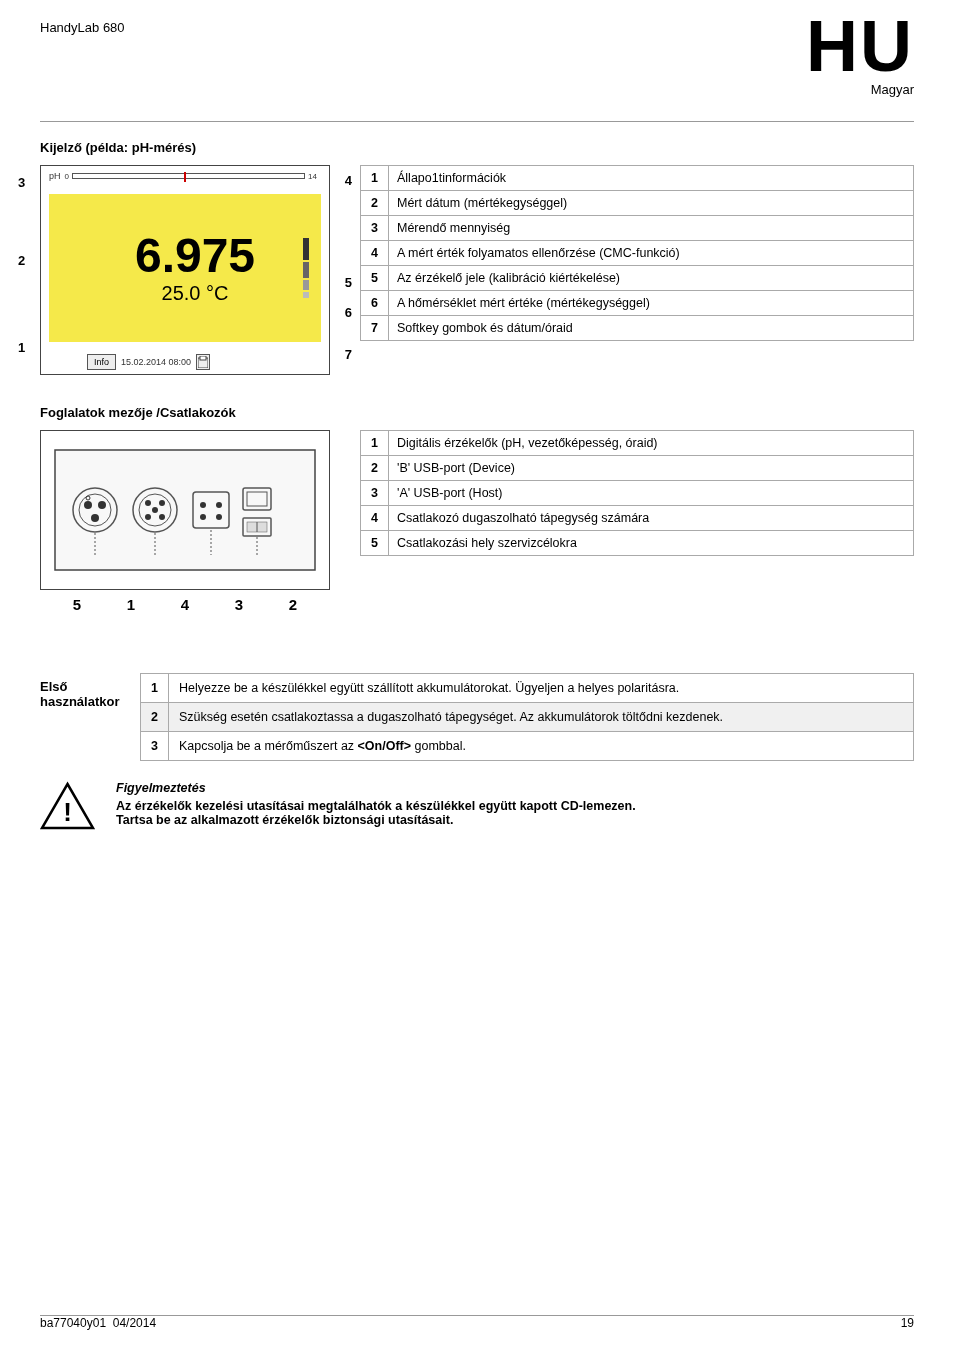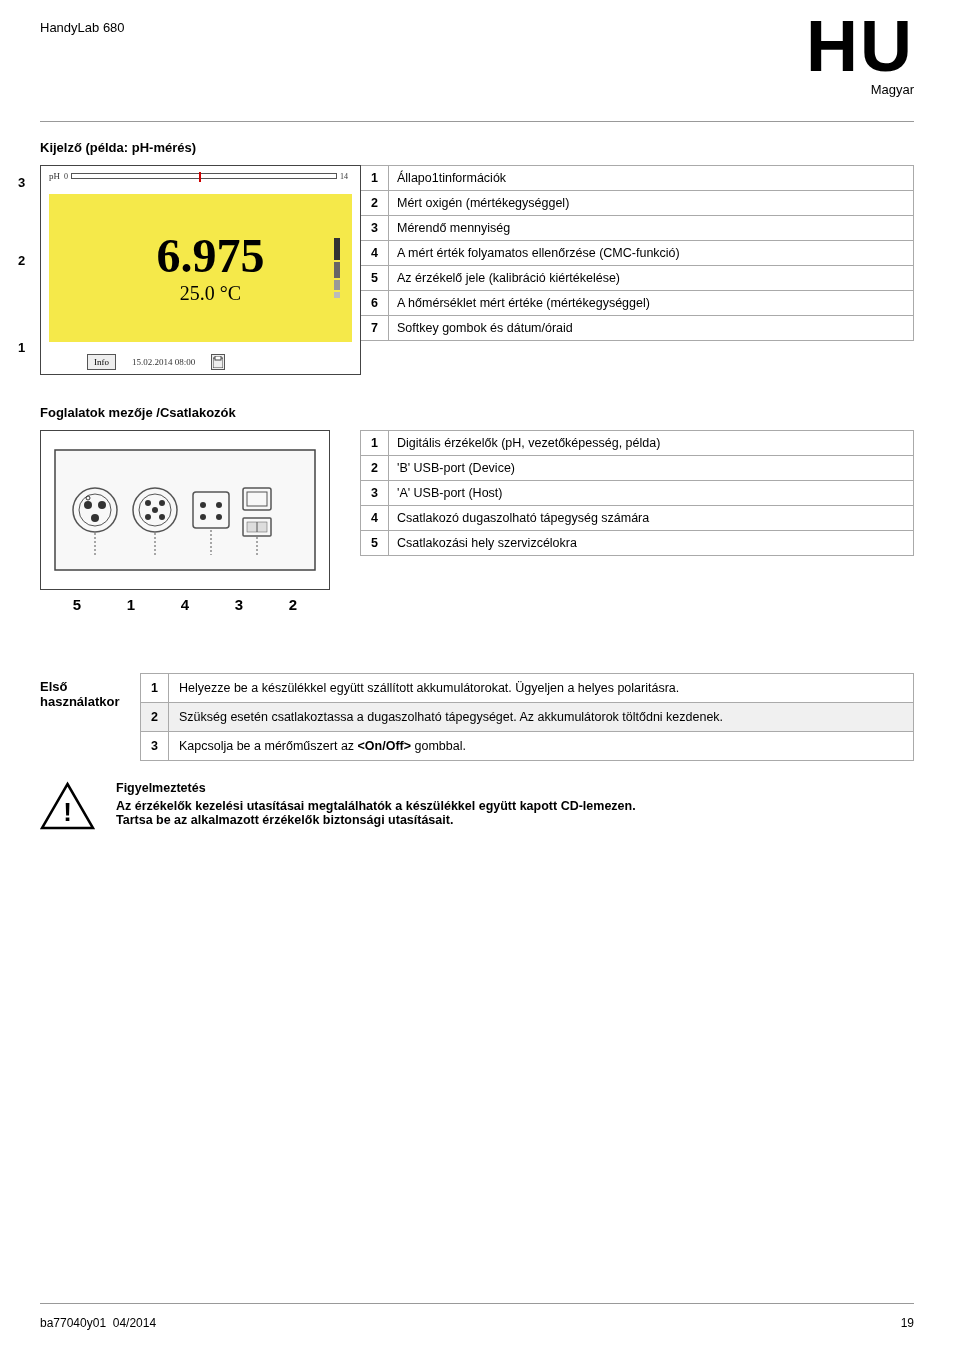--- a/index.html
+++ b/index.html
@@ -48,23 +48,22 @@
       margin-bottom: 30px;
     }
     .display-diagram {
       width: 300px;
       flex-shrink: 0;
     }
     .display-screen {
       border: 1.5px solid #444;
       background: #fff;
       position: relative;
-      width: 321px;
+      width: 290px;
       height: 210px;
-      font-family: Liberation Serif, serif;
     }
     .screen-inner {
       background: #f5e94a;
       position: absolute;
       top: 28px; left: 8px; right: 8px; bottom: 32px;
       display: flex;
       flex-direction: column;
       align-items: center;
       justify-content: center;
       padding-left: 20px;
@@ -103,21 +102,21 @@
       display: flex;
       justify-content: space-between;
     }
     .screen-bottom {
       position: absolute;
       bottom: 4px;
       left: 8px;
       right: 24px;
       display: flex;
       align-items: center;
-      gap: 16px;
+      gap: 5px;
       font-size: 9px;
       padding-left: 38px;
     }
     .softkey-btn {
       border: 1px solid #555;
       padding: 2px 6px;
       font-size: 9px;
       background: #eee;
     }
     .datetime { font-size: 9px; color: #333; }
@@ -249,28 +248,28 @@
     }
     .warning-icon {
       width: 60px;
       flex-shrink: 0;
     }
     .warning-triangle {
       width: 55px;
       height: 50px;
     }
     .warning-text { flex: 1; font-size: 12.5px; }
-    .warning-title { font-weight: bold; margin-bottom: 4px; }
+    .warning-title { font-weight: bold; margin-bottom: 4px; font-style: italic; }
     .warning-bold { font-weight: bold; }
 
     
     .page-footer {
       border-top: 1px solid #999;
       margin-top: auto;
-      padding-top: 12px;
+      padding-top: 0;
       display: flex;
       justify-content: space-between;
       font-size: 12px;
       position: absolute;
       bottom: 20px;
       left: 40px;
       right: 40px;
     }
   </style>
 </head>
@@ -341,21 +340,21 @@
 
   <div class="desc-table">
     <table>
       <tbody id="display-desc-body">
       <tr>
             <td class="num-cell">1</td>
             <td>Állapo1tinformációk</td>
           </tr>
           <tr>
             <td class="num-cell">2</td>
-            <td>Mért oxigén (mértékegységgel)</td>
+            <td>Mért dátum (mértékegységgel)</td>
           </tr>
           <tr>
             <td class="num-cell">3</td>
             <td>Mérendő mennyiség</td>
           </tr>
           <tr>
             <td class="num-cell">4</td>
             <td>A mért érték folyamatos ellenőrzése (CMC-funkció)</td>
           </tr>
           <tr>
@@ -427,21 +426,21 @@
       <span>3</span>
       <span>2</span>
     </div>
   </div>
 
   <div class="desc-table">
     <table>
       <tbody id="connector-desc-body">
       <tr>
             <td class="num-cell">1</td>
-            <td>Digitális érzékelők (pH, vezetőképesség, példa)</td>
+            <td>Digitális érzékelők (pH, vezetőképesség, óraid)</td>
           </tr>
           <tr>
             <td class="num-cell">2</td>
             <td>'B' USB-port (Device)</td>
           </tr>
           <tr>
             <td class="num-cell">3</td>
             <td>'A' USB-port (Host)</td>
           </tr>
           <tr>

